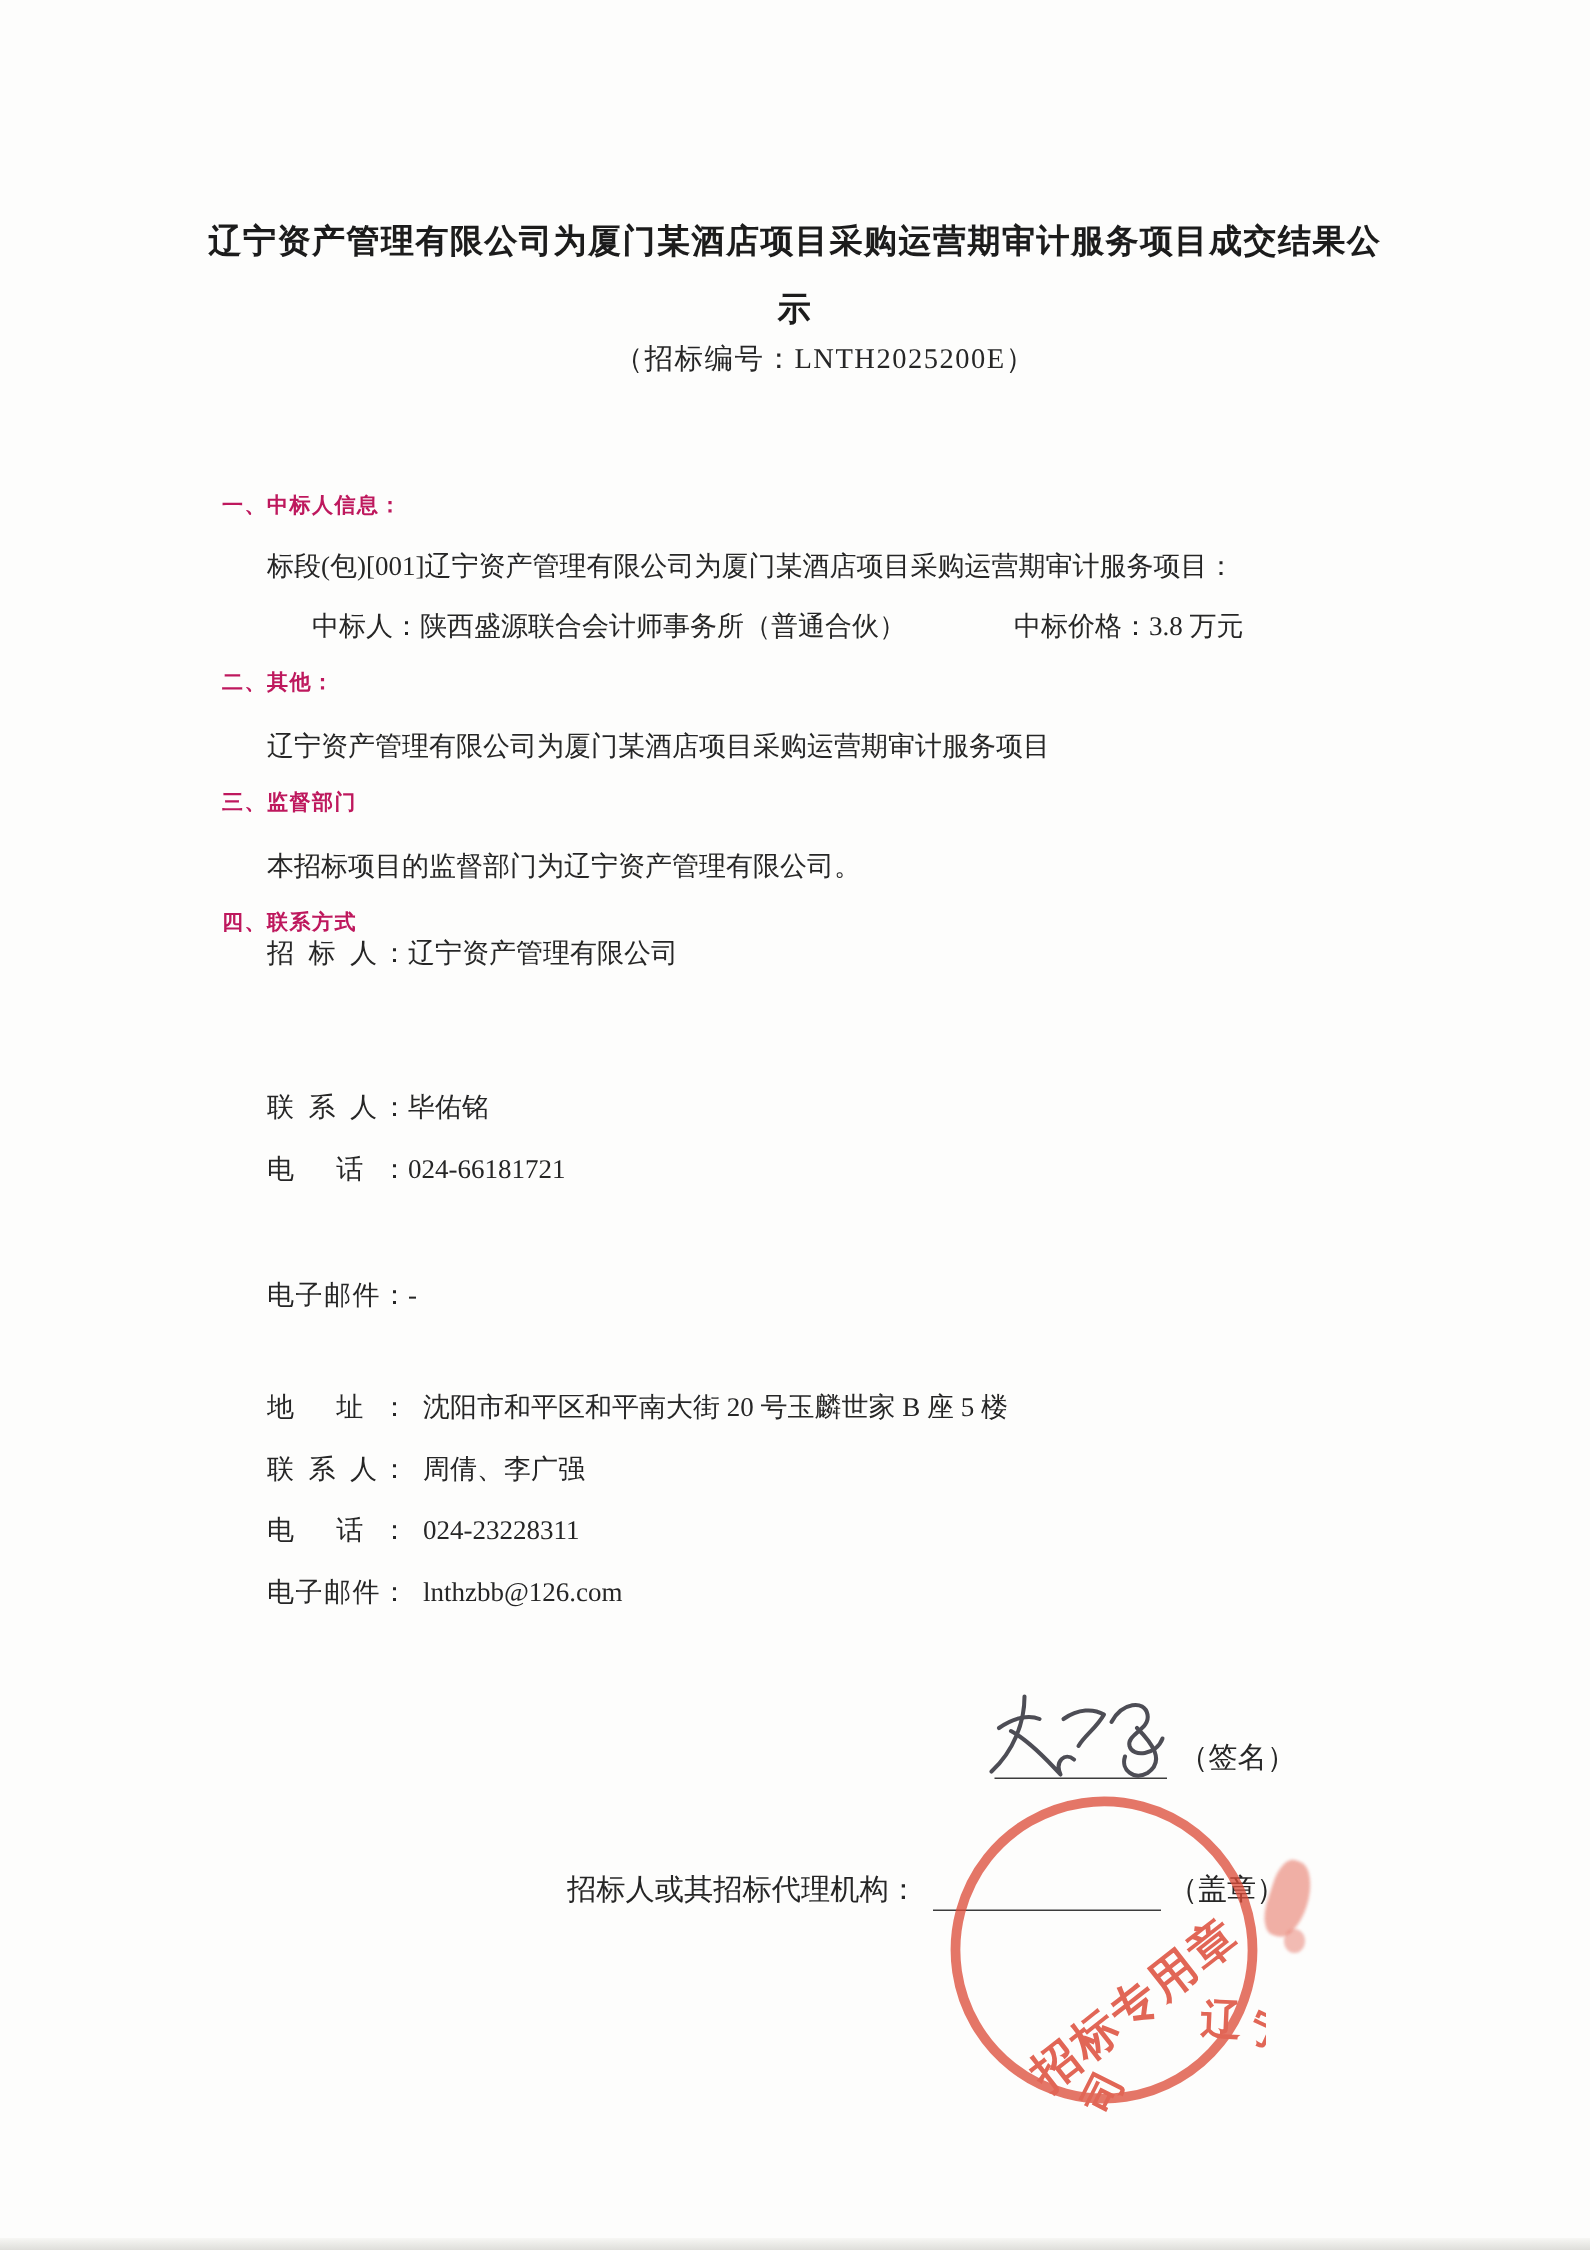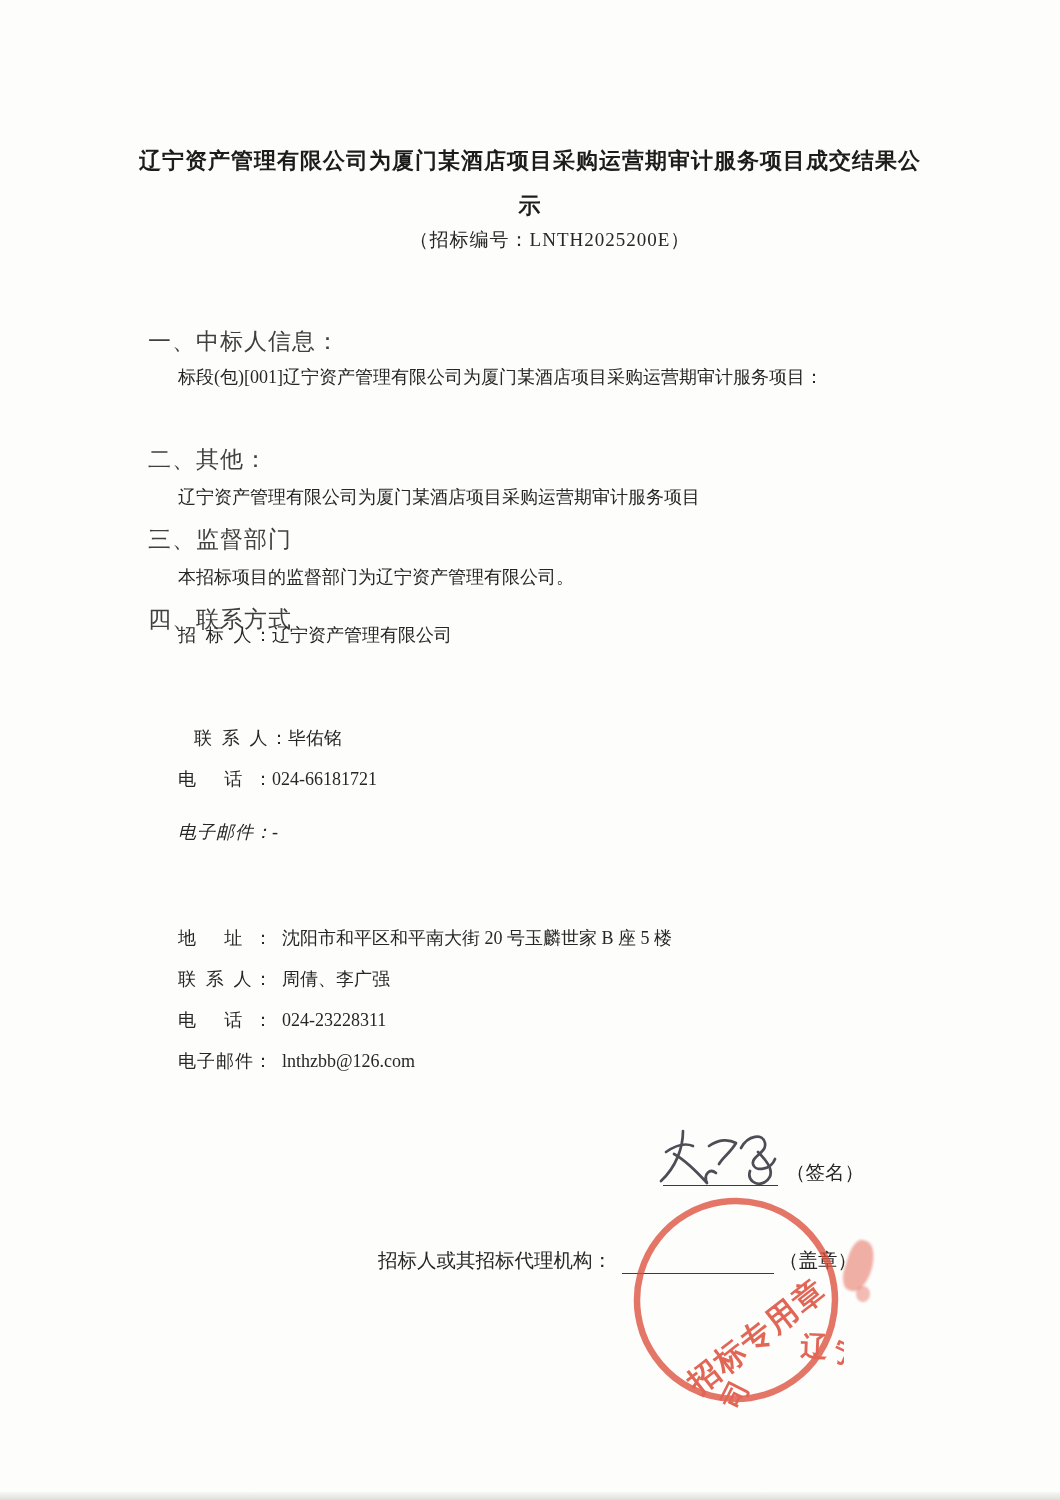--- a/index.html
+++ b/index.html
@@ -9,21 +9,21 @@
     width:1060px;height:1500px;
     background:#fdfdfc;
     overflow:hidden;
     font-family:"Liberation Serif","DejaVu Serif",serif;
     color:#262626;
   }
   .line{position:absolute;white-space:nowrap;font-size:18px;line-height:1.2;}
   .centered{left:0;width:1060px;text-align:center;}
   .doc-title{font-size:22px;font-weight:bold;color:#1c1c1c;letter-spacing:1px;}
   .bidno{font-size:19px;letter-spacing:1px;}
-  .heading{font-family:"Liberation Sans","DejaVu Sans",sans-serif;font-weight:normal;font-size:23px;color:#404040;letter-spacing:1px;}
+  .heading{font-family:"Liberation Sans","DejaVu Sans",sans-serif;font-weight:bold;font-size:14px;color:#be185d;letter-spacing:1px;}
   .body-text{font-size:18px;}
   .lbl{display:inline-block;width:94px;text-align:justify;text-align-last:justify;}
   .lbl-wide{display:inline-block;margin-right:10px;}
   .val{display:inline-block;}
   .val-pad{padding-left:10px;}
   .price{margin-left:72px;}
   .sig-line{font-size:19.5px;}
   .underline{position:absolute;border-bottom:1.6px solid #3c3c3c;height:1px;}
   .stamp-wrap{position:absolute;left:628px;top:1192px;width:216px;height:216px;}
   .sig-svg{position:absolute;left:652px;top:1122px;width:140px;height:72px;}
@@ -39,39 +39,42 @@
 <body>
 
 <div class="page">
 
   <div class="line centered doc-title" style="top:148px;">辽宁资产管理有限公司为厦门某酒店项目采购运营期审计服务项目成交结果公</div>
   <div class="line centered doc-title" style="top:193px;">示</div>
   <div class="line centered bidno" style="top:229px;margin-left:20px;">（招标编号：LNTH2025200E）</div>
 
   <div class="line heading" style="left:148px;top:328px;">一、中标人信息：</div>
   <div class="line body-text" style="left:178px;top:367px;">标段(包)[001]辽宁资产管理有限公司为厦门某酒店项目采购运营期审计服务项目：</div>
+  <div class="line body-text" style="left:208px;top:407px;">
+    <span>中标人：</span><span>陕西盛源联合会计师事务所（普通合伙）</span><span class="price">中标价格：</span><span>3.8 万元</span>
+  </div>
 
   <div class="line heading" style="left:148px;top:446px;">二、其他：</div>
   <div class="line body-text" style="left:178px;top:487px;">辽宁资产管理有限公司为厦门某酒店项目采购运营期审计服务项目</div>
 
   <div class="line heading" style="left:148px;top:526px;">三、监督部门</div>
   <div class="line body-text" style="left:178px;top:567px;">本招标项目的监督部门为辽宁资产管理有限公司。</div>
 
   <div class="line heading" style="left:148px;top:606px;">四、联系方式</div>
 
   <div class="line body-text" style="left:178px;top:625px;">
     <span class="lbl">招 标 人：</span><span class="val">辽宁资产管理有限公司</span>
   </div>
-  <div class="line body-text" style="left:178px;top:728px;margin-left:16px;">
+  <div class="line body-text" style="left:178px;top:728px;">
     <span class="lbl">联 系 人：</span><span class="val">毕佑铭</span>
   </div>
   <div class="line body-text" style="left:178px;top:769px;">
     <span class="lbl">电 话：</span><span class="val">024-66181721</span>
   </div>
-  <div class="line body-text" style="left:178px;top:822px;font-style:italic;">
+  <div class="line body-text" style="left:178px;top:853px;">
     <span class="lbl">电子邮件：</span><span class="val">-</span>
   </div>
 
   <div class="line body-text" style="left:178px;top:928px;">
     <span class="lbl">地 址：</span><span class="val val-pad">沈阳市和平区和平南大街 20 号玉麟世家 B 座 5 楼</span>
   </div>
   <div class="line body-text" style="left:178px;top:969px;">
     <span class="lbl">联 系 人：</span><span class="val val-pad">周倩、李广强</span>
   </div>
   <div class="line body-text" style="left:178px;top:1010px;">

